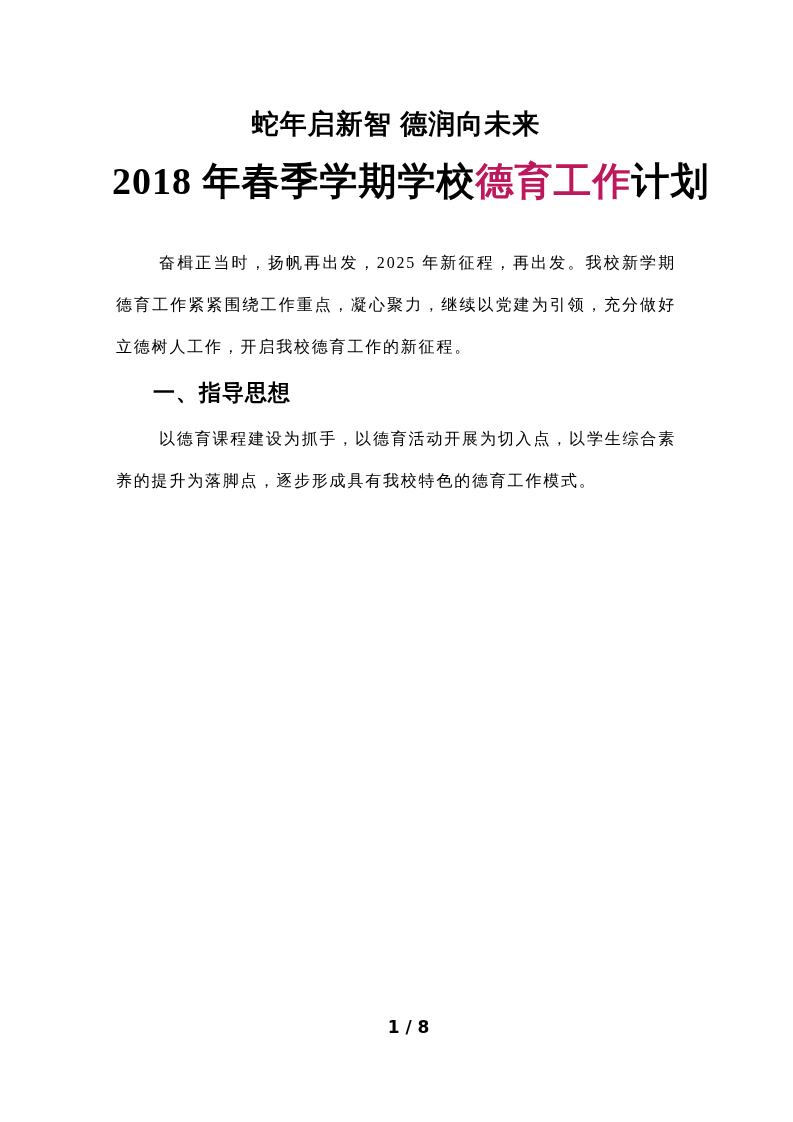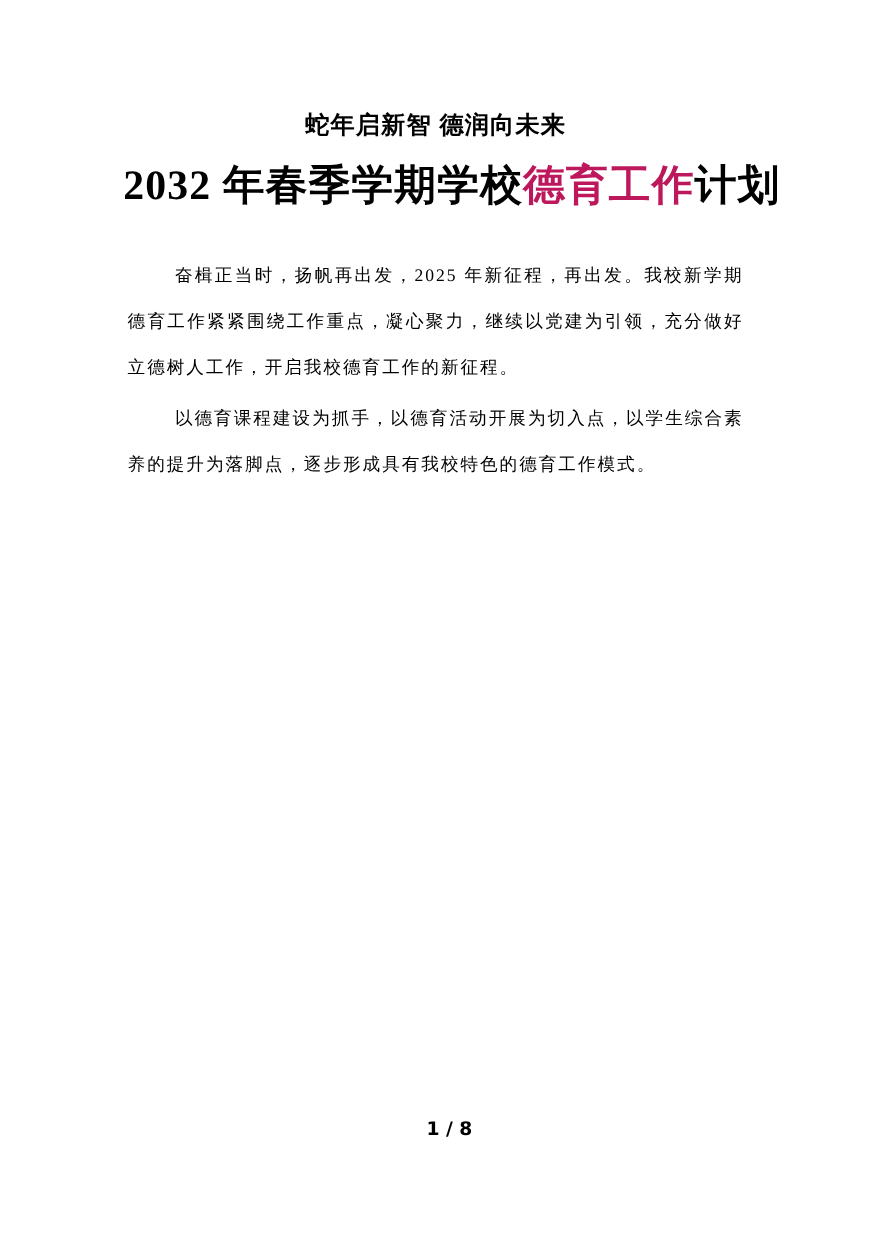--- a/index.html
+++ b/index.html
@@ -16,25 +16,25 @@
     font-family: "Liberation Serif", "DejaVu Serif", serif;
     color: #000000;
   }
   .content {
     position: absolute;
     left: 112px;
     width: 568px;
     top: 94px;
   }
   .doc-subtitle {
-    margin: 2px;
+    margin: 12px;
     text-align: center;
     font-family: "Liberation Sans", "DejaVu Sans", sans-serif;
     font-weight: bold;
-    font-size: 22px;
+    font-size: 27px;
     line-height: 36px;
     letter-spacing: 1px;
   }
   .doc-title {
     margin: 10px 0 34px 0;
     text-align: center;
     font-family: "Liberation Serif", "DejaVu Serif", serif;
     font-weight: bold;
     font-size: 38px;
     line-height: 54px;
@@ -80,24 +80,25 @@
   }
 </style>
 </head>
 <body>
 
 <div class="page">
   <div class="content">
 
     <h2 class="doc-subtitle">蛇年启新智 德润向未来</h2>
 
-    <h1 class="doc-title"><span>2032 年春季学期学校</span><span style="color: #be185d;">德育工作</span><span>计划</span></h1>
+    <h1 class="doc-title"><span>2018 年春季学期学校</span><span style="color: #be185d;">德育工作</span><span>计划</span></h1>
 
     <p class="body-para">奋楫正当时，扬帆再出发，2025 年新征程，再出发。我校新学期德育工作紧紧围绕工作重点，凝心聚力，继续以党建为引领，充分做好立德树人工作，开启我校德育工作的新征程。</p>
 
+    <h3 class="section-heading">一、指导思想</h3>
 
 
 
 
     <p class="body-para">以德育课程建设为抓手，以德育活动开展为切入点，以学生综合素养的提升为落脚点，逐步形成具有我校特色的德育工作模式。</p>
 
 
   </div>
 
   <div class="page-footer">1 / 8</div>

